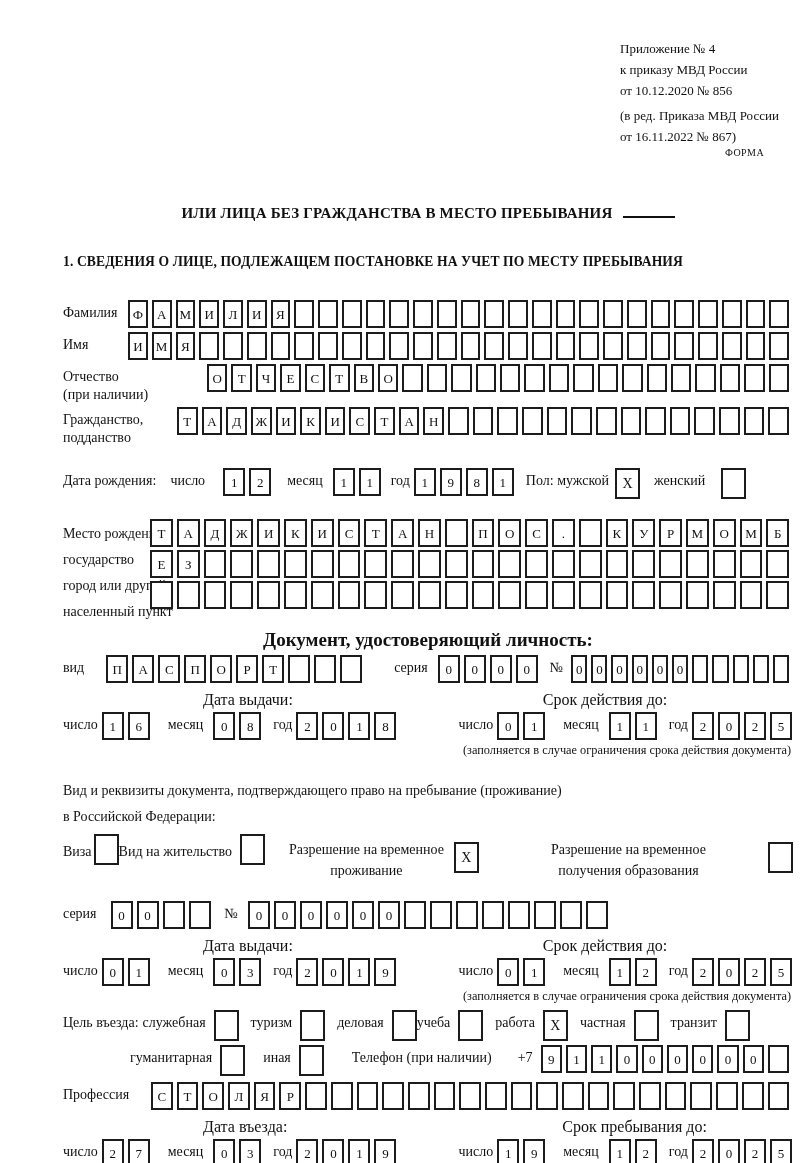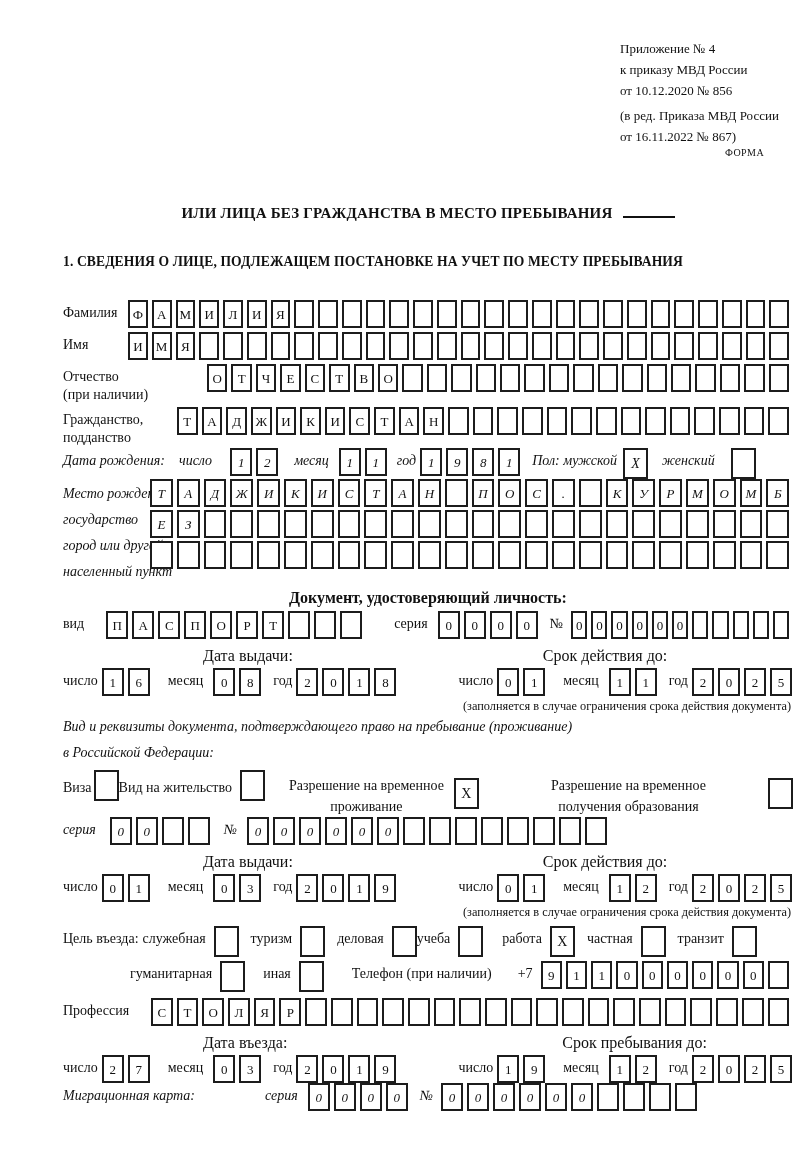--- a/index.html
+++ b/index.html
@@ -35,26 +35,26 @@
   .strip.fix{flex:0 0 auto;}
   .strip.fix .bx{flex:0 0 18px;}
   .cb{
     flex:0 0 auto;width:21px;height:27px;border:2px solid #1c1c1c;
     display:inline-flex;align-items:center;justify-content:center;
     font-size:14px;background:#fff;
   }
   .dlbl{padding-top:5px;}
   .dg{display:flex;align-items:flex-start;}
   .mt30{margin-top:30px;}
-  .mt8{margin-top:0;font-style:italic;}
+  .mt8{margin-top:20px;}
   .mt6{margin-top:6px;}
   .mt4{margin-top:4px;}
   .sub{font-size:14px;line-height:20px;}
   .small-note{font-size:12.3px;text-align:right;padding-right:2px;margin-top:3px;}
-  .center-bold{font-weight:bold;text-align:center;font-size:16px;}
+  .center-bold{font-weight:bold;text-align:center;font-size:19px;}
   .dheads{display:flex;font-size:16px;margin-top:8px;}
   .dates{display:flex;align-items:flex-start;margin-top:3px;}
   .ckl{padding-top:5px;margin-right:8px;}
   .ck-col{display:flex;align-items:center;}
   .ck-lines{text-align:center;line-height:21px;padding-top:5px;margin-right:10px;}
 </style>
 </head>
 <body>
 
 <div class="page">
@@ -516,21 +516,21 @@
   <div class="row mt6">
     <span class="dlbl" style="margin-right:4px">Цель въезда:</span>
     <span class="ckl">служебная</span>
     <span class="cb"></span>
     <span class="ckl" style="margin-left:12px">туризм</span>
     <span class="cb"></span>
     <span class="ckl" style="margin-left:12px">деловая</span>
     <span class="cb"></span>
     <span class="ckl" style="">учеба</span>
     <span class="cb"></span>
-    <span class="ckl" style="margin-left:19px">работа</span>
+    <span class="ckl" style="margin-left:12px">работа</span>
     <span class="cb">X</span>
     <span class="ckl" style="margin-left:12px">частная</span>
     <span class="cb"></span>
     <span class="ckl" style="margin-left:12px">транзит</span>
     <span class="cb"></span>
   </div>
 
   <div class="row mt4">
     <span class="ckl" style="margin-left:67px">гуманитарная</span>
     <span class="cb"></span>

